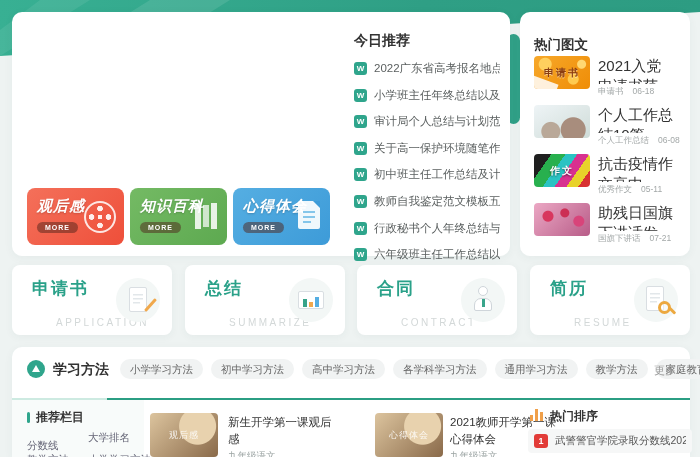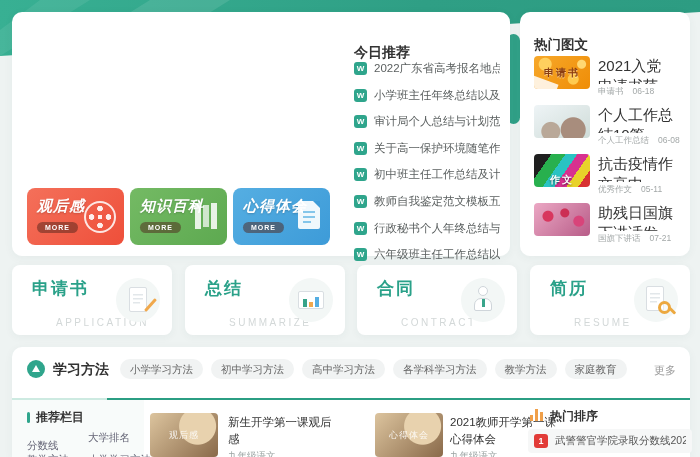--- a/index.html
+++ b/index.html
@@ -64,42 +64,42 @@
                      linear-gradient(rgba(255,255,255,.7),rgba(255,255,255,.7)),
                      linear-gradient(rgba(255,255,255,.85),rgba(255,255,255,.85));
     background-size:6px 26px,6px 22px,6px 26px; background-position:0 0,8px 2px,16px 0; background-repeat:no-repeat; }
   .doc-icon { position:absolute; right:10px; top:13px; width:22px; height:28px; background:rgba(255,255,255,.92); border-radius:2px;
     background-image:linear-gradient(#85c6ea,#85c6ea),linear-gradient(#85c6ea,#85c6ea),linear-gradient(#85c6ea,#85c6ea);
     background-size:12px 2px,12px 2px,8px 2px; background-position:5px 10px,5px 15px,5px 20px; background-repeat:no-repeat; }
   .doc-icon::after { content:""; position:absolute; right:0; top:0; border-style:solid; border-width:0 7px 7px 0; border-color:transparent #3d9bd8 transparent transparent; }
 
   
   .today { position:absolute; left:336px; top:0; width:152px; height:244px; }
-  .today-title { position:absolute; left:6px; top:20px; font-size:14px; font-weight:bold; color:#333;margin-top:12px; }
+  .today-title { position:absolute; left:6px; top:20px; font-size:14px; font-weight:bold; color:#333; }
   .today-list { position:absolute; left:6px; top:50px; width:146px; }
   .today-item { display:flex; align-items:center; gap:7px; height:13px; margin-bottom:13.6px; cursor:pointer; }
   .w-icon { width:13px; height:13px; border-radius:3px; background:#2fa58c; color:#fff; font-size:8px; font-weight:bold;
     display:flex; align-items:center; justify-content:center; flex:none; }
   .today-text { font-size:11.5px; color:#5a5f5f; white-space:nowrap; overflow:hidden; }
 
   
   .side-title { position:absolute; left:14px; top:24px; font-size:13.5px; font-weight:bold; color:#333; }
   .hot-list { position:absolute; left:14px; top:44px; width:142px; }
   .hot-item { display:flex; gap:8px; height:49px; cursor:pointer; }
   .thumb { width:56px; height:33px; border-radius:4px; flex:none; position:relative; overflow:hidden;
     display:flex; align-items:center; justify-content:center; }
   .thumb.t0 { background:radial-gradient(circle 6px at 20% 25%, #ffd05e 6px, transparent 7px),
               radial-gradient(circle 5px at 70% 70%, #ffcb4f 5px, transparent 6px),
               radial-gradient(circle 4px at 85% 25%, #ffd873 4px, transparent 5px),
               linear-gradient(135deg,#f7a82a,#ef8d07); }
   .thumb.t0::after { content:""; position:absolute; left:-8px; bottom:-10px; width:30px; height:20px; background:rgba(255,255,255,.85); transform:rotate(20deg); }
   .thumb.t1 { background:radial-gradient(circle 12px at 70% 75%, #a88d7d 12px, transparent 13px),
               radial-gradient(circle 9px at 30% 80%, #b9a898 9px, transparent 10px),
               linear-gradient(150deg,#eef4f6,#cfdcd8); }
-  .thumb.t2 { background:linear-gradient(125deg,#1f1f1f 0 22%,#28b04e 22% 40%,#2ac3c3 40% 55%,#d8318f 55% 70%,#e8d22a 70% 85%,#d83232 85% 100%);align-items:flex-end; }
+  .thumb.t2 { background:linear-gradient(125deg,#1f1f1f 0 22%,#28b04e 22% 40%,#2ac3c3 40% 55%,#d8318f 55% 70%,#e8d22a 70% 85%,#d83232 85% 100%); }
   .thumb.t3 { background:radial-gradient(circle 5px at 25% 40%, #d8365e 5px, transparent 6px),
               radial-gradient(circle 4px at 55% 30%, #cc2f55 4px, transparent 5px),
               radial-gradient(circle 5px at 80% 55%, #d8447a 5px, transparent 6px),
               linear-gradient(135deg,#eba8c4,#b85c88); }
   .thumb-text { font-size:10px; font-weight:bold; color:#8a3c10; text-shadow:0 1px 0 rgba(255,255,255,.5); letter-spacing:2px; z-index:1; }
   .thumb.t2 .thumb-text { color:#fff; text-shadow:0 1px 2px rgba(0,0,0,.6); }
   .hot-info { width:78px; }
   .hot-title { font-size:15px; color:#333; line-height:1.3; display:-webkit-box; -webkit-line-clamp:2; -webkit-box-orient:vertical; overflow:hidden; max-height:28px; }
   .hot-meta { margin-top:2px; font-size:8.5px; color:#a3a8a8; display:flex; gap:9px; white-space:nowrap; }
 
@@ -309,20 +309,21 @@
   </div>
 
   <div class="card bottom-card">
     <div class="study-icon"></div>
     <div class="study-title">学习方法</div>
     <div class="tag-row">
       <span class="tag">小学学习方法</span>
       <span class="tag">初中学习方法</span>
       <span class="tag">高中学习方法</span>
       <span class="tag">各学科学习方法</span>
+      <span class="tag">通用学习方法</span>
       <span class="tag">教学方法</span>
       <span class="tag">家庭教育</span>
     </div>
     <div class="study-more">更多</div>
     <div class="study-divider"></div>
     <div class="left-panel"></div>
 
     <div class="rec-header">
       <span class="rec-bar"></span>
       <span class="rec-title">推荐栏目</span>

